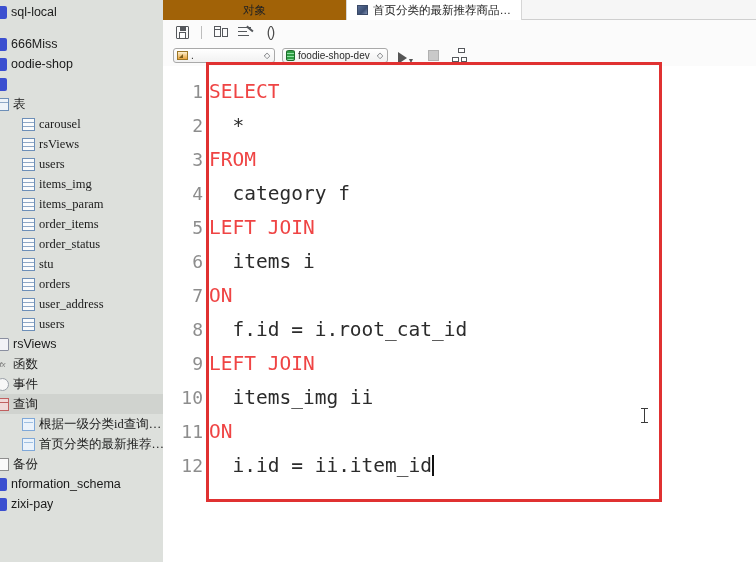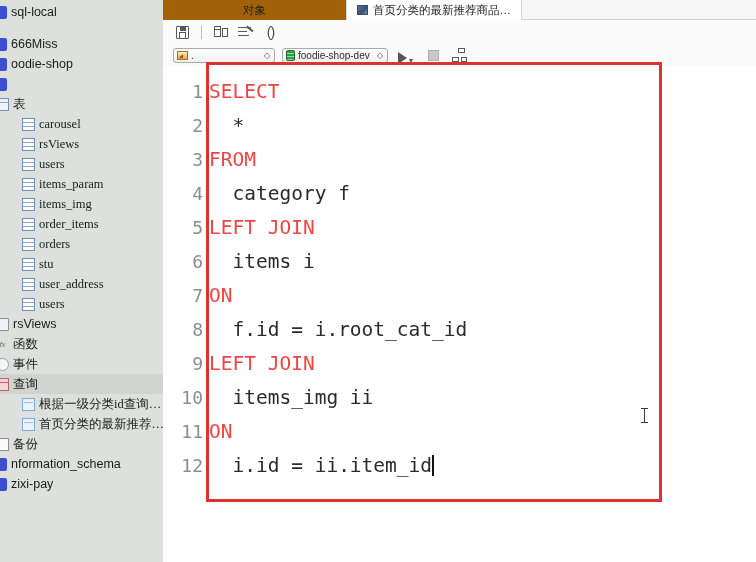--- a/index.html
+++ b/index.html
@@ -422,37 +422,41 @@
         <div class="sb-row indent2">
           <span class="sb-ico ico-table"></span>
           <span class="sb-label">rsViews</span>
         </div>
         <div class="sb-row indent2">
           <span class="sb-ico ico-table"></span>
           <span class="sb-label">users</span>
         </div>
         <div class="sb-row indent2">
           <span class="sb-ico ico-table"></span>
+          <span class="sb-label">items_img</span>
+        </div>
+        <div class="sb-row indent2">
+          <span class="sb-ico ico-table"></span>
           <span class="sb-label">items_param</span>
         </div>
         <div class="sb-row indent2">
           <span class="sb-ico ico-table"></span>
-          <span class="sb-label">items_img</span>
-        </div>
-        <div class="sb-row indent2">
-          <span class="sb-ico ico-table"></span>
           <span class="sb-label">order_items</span>
         </div>
         <div class="sb-row indent2">
           <span class="sb-ico ico-table"></span>
+          <span class="sb-label">order_status</span>
+        </div>
+        <div class="sb-row indent2">
+          <span class="sb-ico ico-table"></span>
+          <span class="sb-label">stu</span>
+        </div>
+        <div class="sb-row indent2">
+          <span class="sb-ico ico-table"></span>
           <span class="sb-label">orders</span>
-        </div>
-        <div class="sb-row indent2">
-          <span class="sb-ico ico-table"></span>
-          <span class="sb-label">stu</span>
         </div>
         <div class="sb-row indent2">
           <span class="sb-ico ico-table"></span>
           <span class="sb-label">user_address</span>
         </div>
         <div class="sb-row indent2">
           <span class="sb-ico ico-table"></span>
           <span class="sb-label">users</span>
         </div>
         <div class="sb-row indent1">

